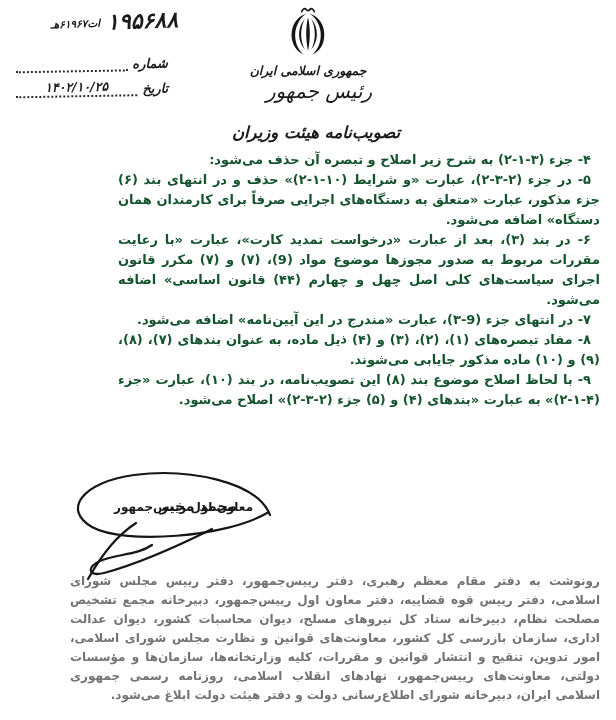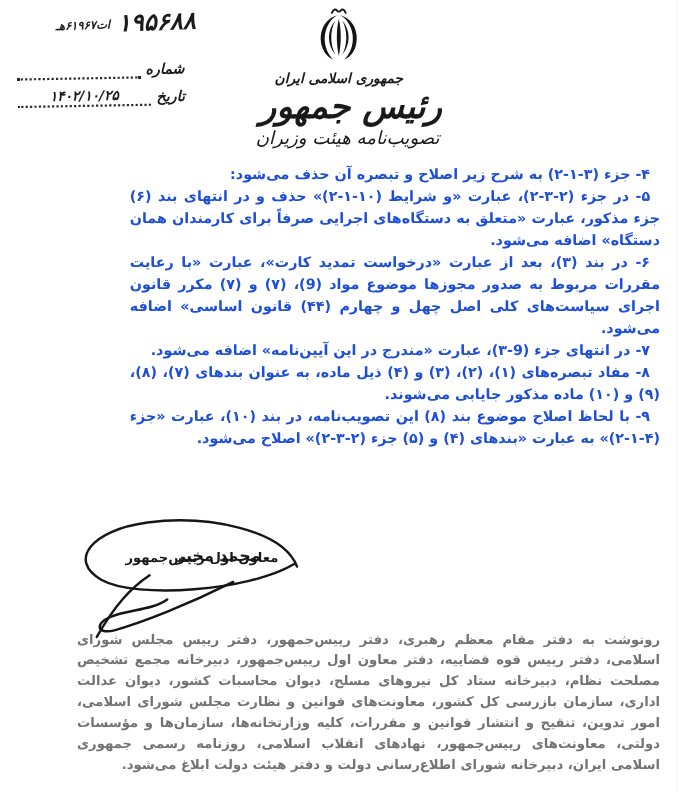--- a/index.html
+++ b/index.html
@@ -22,27 +22,27 @@
   .meta-label{font-size:13px;font-weight:bold;font-style:italic;}
   .meta-value{
     flex:1;display:inline-block;height:16px;border-bottom:2px dotted #2a2a2a;
     text-align:center;font-size:12.5px;font-weight:bold;font-style:italic;
     letter-spacing:1px;white-space:nowrap;
   }
   
   .header{position:absolute;left:0;right:0;top:6px;text-align:center;}
   .emblem{display:block;margin:0 auto;}
   .country{margin-top:5px;font-size:12.5px;font-weight:bold;font-style:italic;}
-  .office{margin-top:2px;font-size:31px;font-weight:bold;font-style:italic;line-height:1.15;padding-left:22px;}
-  .doctype{margin-top:0;font-size:16.5px;font-weight:normal;font-style:italic;padding-left:16px;}
+  .office{margin-top:2px;font-size:20px;font-weight:normal;font-style:italic;line-height:1.15;padding-left:22px;}
+  .doctype{margin-top:20px;font-size:16.5px;font-weight:bold;font-style:italic;padding-left:16px;}
   
   .body-text{
     position:absolute;right:16px;left:118px;top:150px;
     direction:rtl;text-align:justify;text-align-last:right;
-    font-size:13px;font-weight:bold;line-height:20px;color:#1d4ed8;
+    font-size:13px;font-weight:bold;line-height:20px;color:#14532d;
   }
   .body-text p{margin:0;text-indent:9px;}
   .body-text p.no-indent{text-indent:0;}
   
   .sig-swirl{position:absolute;left:52px;top:463px;}
   .sig-name{position:absolute;left:160px;top:498px;font-size:14.5px;font-weight:bold;direction:rtl;white-space:nowrap;}
   .sig-title{position:absolute;left:114px;top:500px;font-size:12px;font-weight:bold;direction:rtl;white-space:nowrap;}
   
   .footer-note{
     position:absolute;right:16px;left:70px;top:572px;margin:0;

